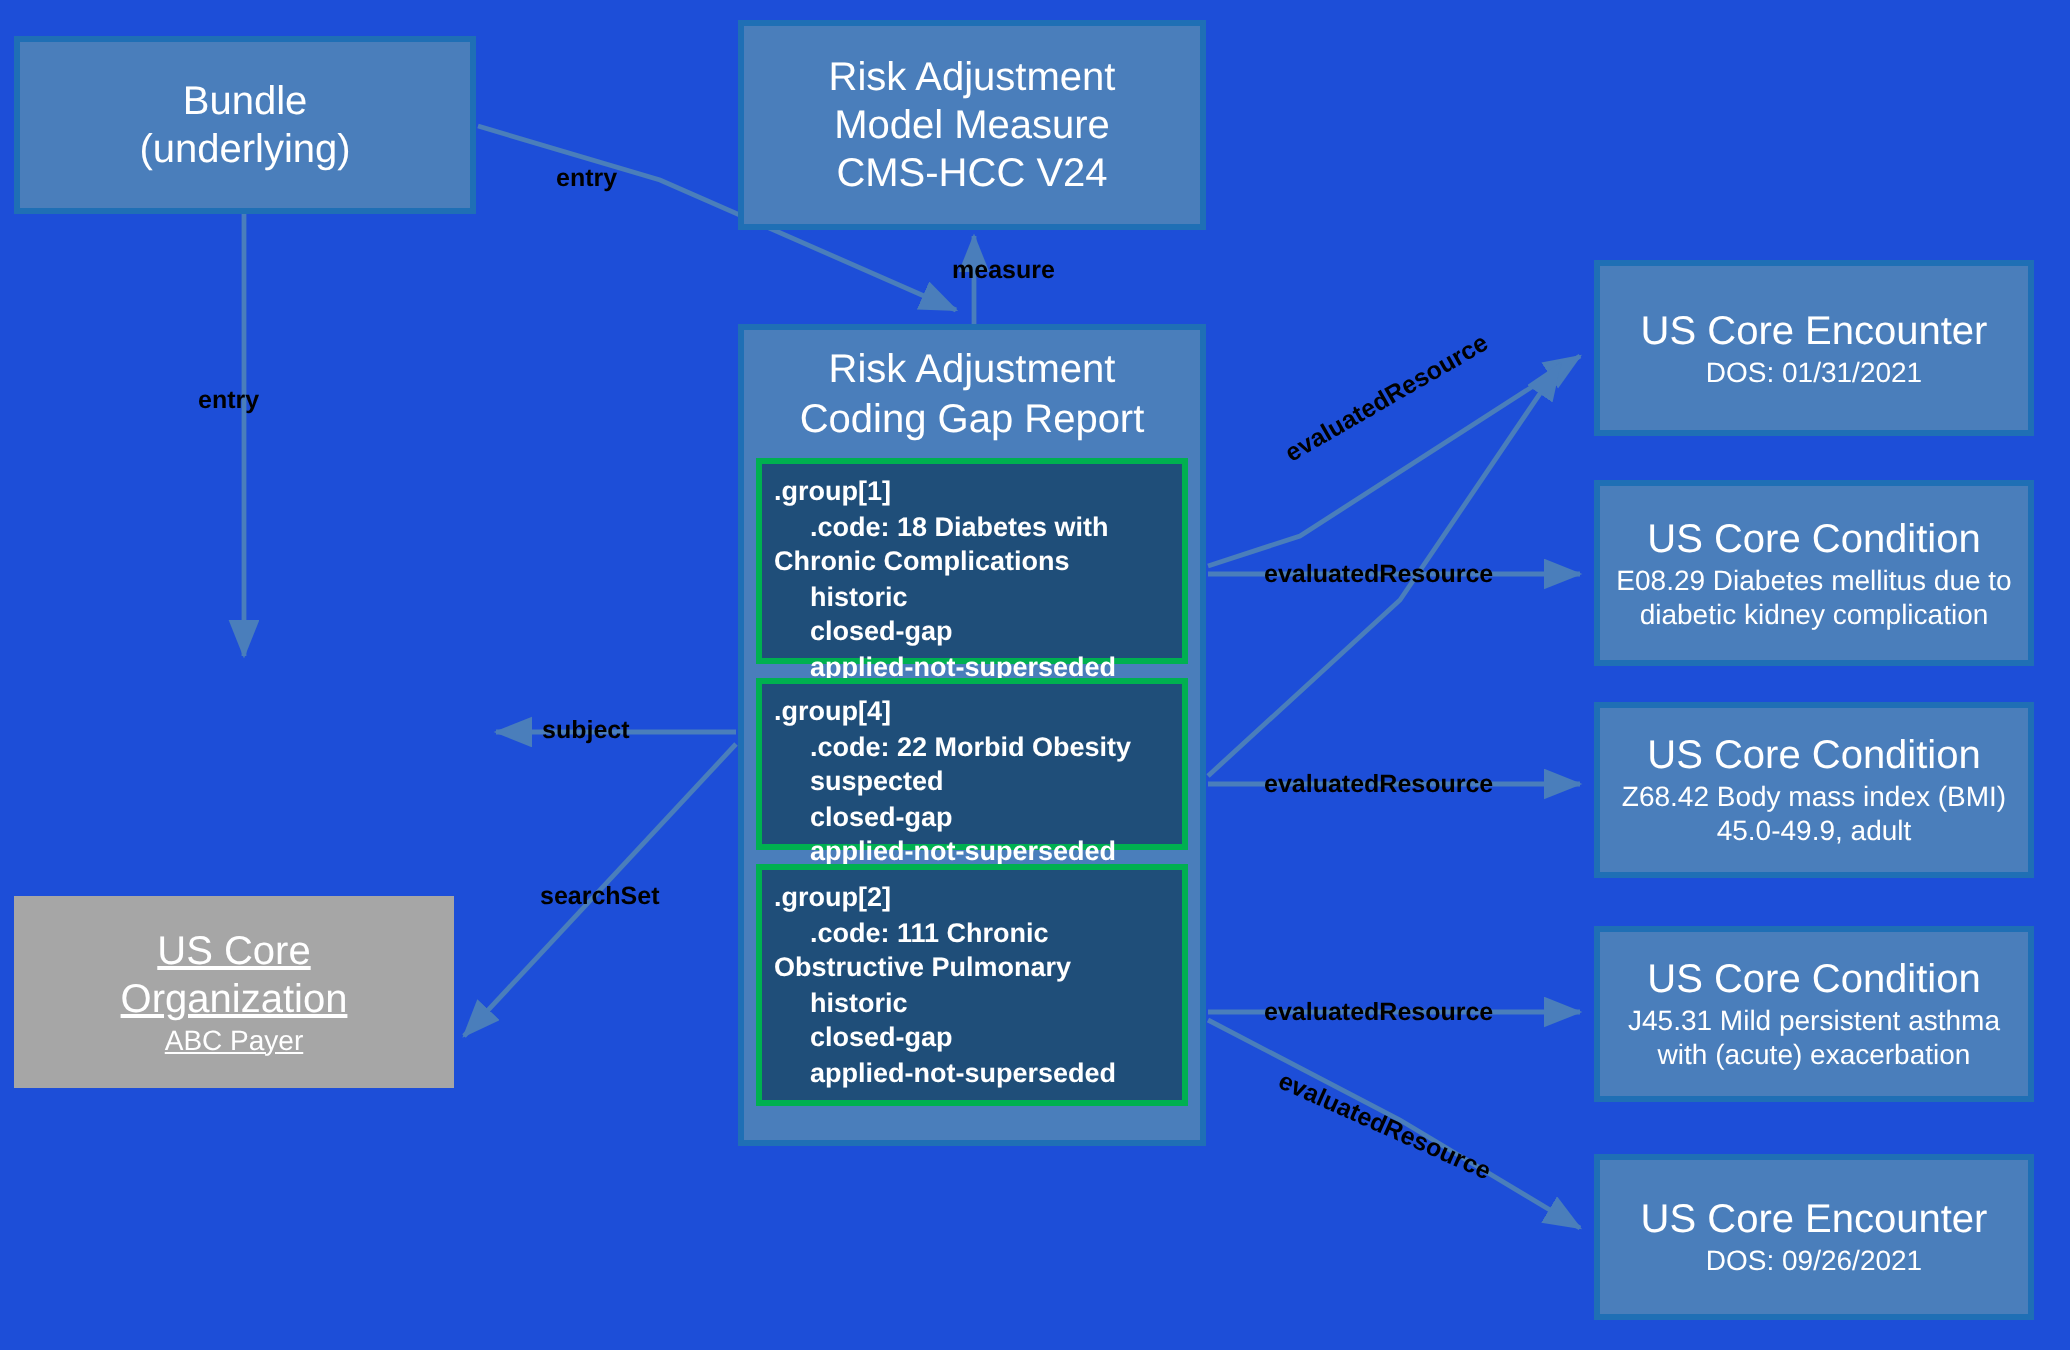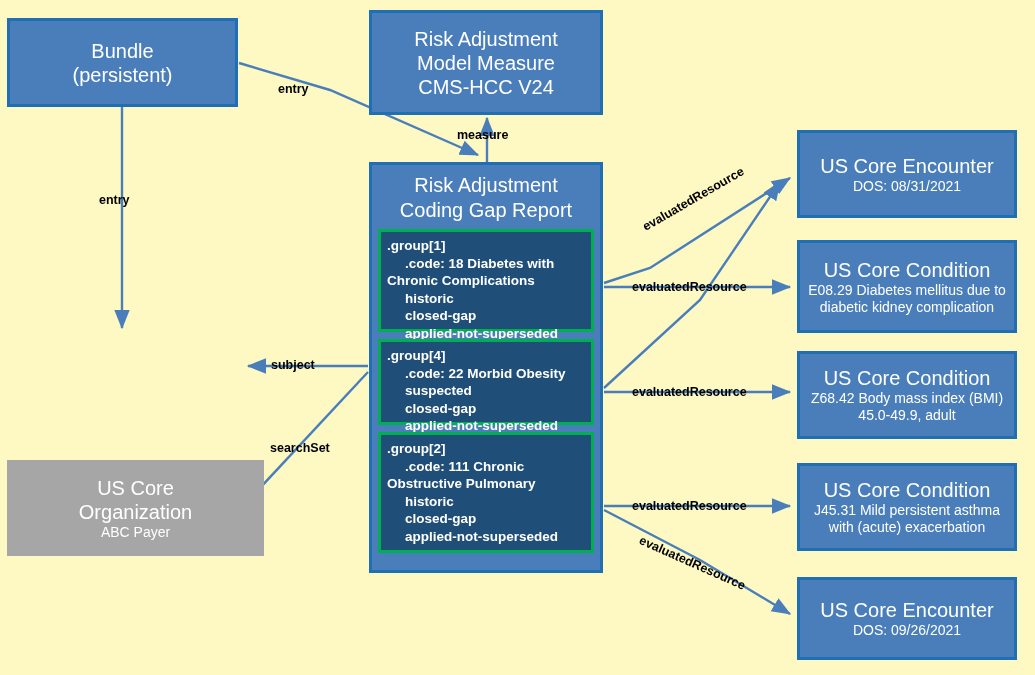--- a/index.html
+++ b/index.html
@@ -1,17 +1,17 @@
 <!DOCTYPE html>
 <html><head>
 <meta charset="utf-8">
 <style>
   html,body{margin:0;padding:0;background:#ffffff;}
   body{width:1035px;height:675px;font-family:"Liberation Sans",sans-serif;overflow:hidden;}
-  #canvas{position:relative;width:1035px;height:675px;background:#fef9c3;}
+  #canvas{position:relative;width:1035px;height:675px;background:#1d4ed8;}
 
   svg.edges{position:absolute;left:0;top:0;width:1035px;height:675px;pointer-events:none;}
 
   .node{position:absolute;box-sizing:border-box;display:flex;flex-direction:column;
         align-items:center;justify-content:center;text-align:center;color:#ffffff;}
   .node.blue{background:#4A7EBB;border:3px solid #1F6FB5;}
   .node.gray{background:#A6A6A6;border:none;}
 
   .node .title{font-size:20px;line-height:24px;font-weight:400;}
   .node .sub{font-size:14px;line-height:17px;font-weight:400;}
@@ -63,21 +63,21 @@
       <path d="M604,388 L700,300 L780,182" marker-end="url(#arrow)"></path>
 
       <path d="M604,506 L790,506" marker-end="url(#arrow)"></path>
 
       <path d="M604,510 L700,560 L790,614" marker-end="url(#arrow)"></path>
     </g>
   </svg>
 
   <div class="node blue" style="left:7px;top:18px;width:231px;height:89px;">
     <div class="title">Bundle</div>
-    <div class="title">(persistent)</div>
+    <div class="title">(underlying)</div>
   </div>
 
   <div class="node blue" style="left:369px;top:10px;width:234px;height:105px;">
     <div class="title">Risk Adjustment</div>
     <div class="title">Model Measure</div>
     <div class="title">CMS-HCC V24</div>
   </div>
 
   <div id="report" style="left:369px;top:162px;width:234px;height:411px;">
     <div class="rep-title">
@@ -109,29 +109,29 @@
         <div class="l0">Obstructive Pulmonary</div>
         <div class="l2">historic</div>
         <div class="l2">closed-gap</div>
         <div class="l2">applied-not-superseded</div>
       </div>
 
     </div>
   </div>
 
 
-  <div class="node gray" style="left:7px;top:460px;width:257px;height:96px;">
+  <div class="node gray" style="left:7px;top:448px;width:220px;height:96px;text-decoration:underline;">
     <div class="title">US Core</div>
     <div class="title">Organization</div>
     <div class="sub">ABC Payer</div>
   </div>
 
   <div class="node blue" style="left:797px;top:130px;width:220px;height:88px;">
     <div class="title">US Core Encounter</div>
-    <div class="sub">DOS: 08/31/2021</div>
+    <div class="sub">DOS: 01/31/2021</div>
   </div>
 
   <div class="node blue" style="left:797px;top:240px;width:220px;height:93px;">
     <div class="title">US Core Condition</div>
     <div class="sub">E08.29 Diabetes mellitus due to</div>
     <div class="sub">diabetic kidney complication</div>
   </div>
 
   <div class="node blue" style="left:797px;top:351px;width:220px;height:88px;">
     <div class="title">US Core Condition</div>
@@ -147,21 +147,21 @@
 
   <div class="node blue" style="left:797px;top:577px;width:220px;height:83px;">
     <div class="title">US Core Encounter</div>
     <div class="sub">DOS: 09/26/2021</div>
   </div>
 
   <div class="edge-label" style="left:278px;top:82px;">entry</div>
 
   <div class="edge-label" style="left:99px;top:193px;">entry</div>
 
-  <div class="edge-label" style="left:457px;top:128px;">measure</div>
+  <div class="edge-label" style="left:476px;top:128px;">measure</div>
 
   <div class="edge-label" style="left:271px;top:358px;">subject</div>
 
   <div class="edge-label" style="left:270px;top:441px;">searchSet</div>
 
   <div class="edge-label" style="left:636px;top:192px;transform:rotate(-30deg);">evaluatedResource</div>
 
   <div class="edge-label" style="left:632px;top:280px;">evaluatedResource</div>
 
   <div class="edge-label" style="left:632px;top:385px;">evaluatedResource</div>

